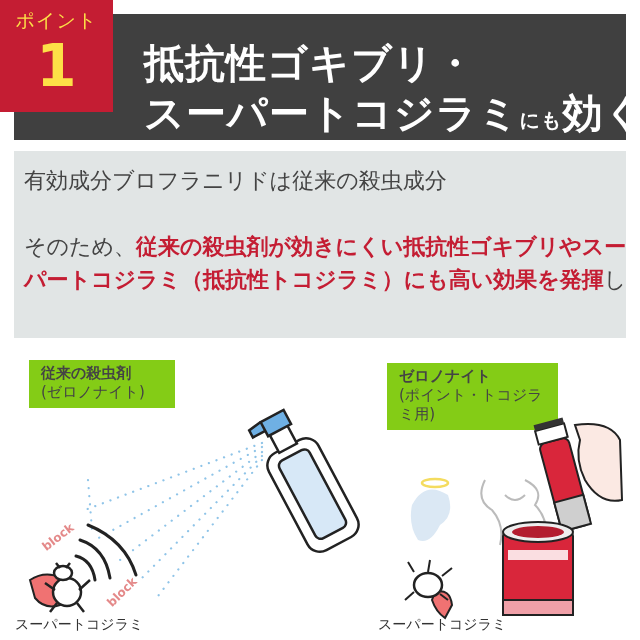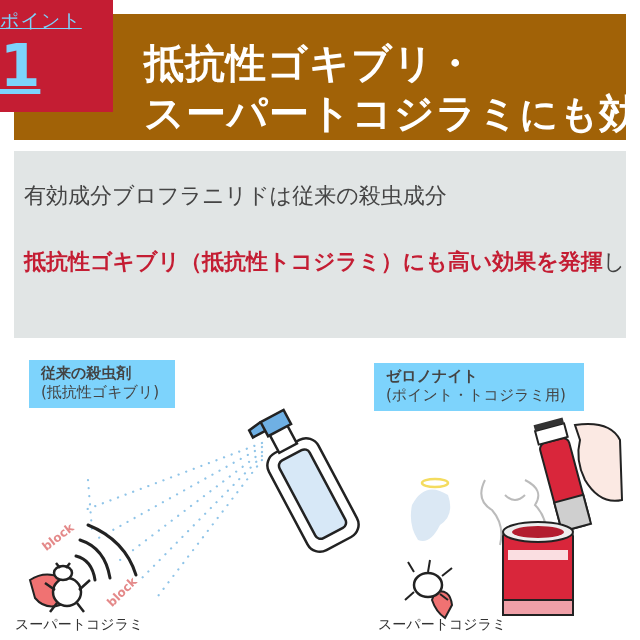--- a/index.html
+++ b/index.html
@@ -1,52 +1,52 @@
 <!DOCTYPE html>
 <html><head>
 <meta charset="utf-8">
 <style>
   * { box-sizing: border-box; margin: 0; padding: 0; }
   html, body { width: 640px; height: 640px; background: #ffffff; overflow: hidden; }
   body { position: relative; font-family: "DejaVu Sans", "Liberation Sans", sans-serif; }
 
   .banner {
     position: absolute; left: 14px; top: 14px; width: 612px; height: 126px;
-    background: #a16207;
+    background: #404040;
   }
   .badge {
     position: absolute; left: 0; top: 0; width: 113px; height: 112px;
-    background: #c41d33; color: #7dd3fc;  text-decoration: underline;
+    background: #c41d33; color: #fde047; text-align: center;
   }
   .badge-label { display: block; font-size: 19px; margin-top: 8px; letter-spacing: 1px; }
   .badge-num { display: block; font-size: 58px; font-weight: bold; line-height: 60px; margin-top: 2px; }
   .headline {
     position: absolute; left: 130px; top: 24px; color: #fff; font-weight: bold;
     font-size: 40px; line-height: 50px; letter-spacing: 1px; white-space: nowrap;
   }
-  .headline .small { font-size: 38px; margin-top: 32px; }
+  .headline .small { font-size: 20px; margin-top: 32px; }
 
   .infobox {
     position: absolute; left: 14px; top: 151px; width: 612px; height: 187px;
     background: #e1e5e5;
-    padding: 28px 12px 0 10px;
+    padding: 13px 12px 0 10px;
     color: #444; font-size: 22px; line-height: 33px;
   }
   .infobox p { white-space: nowrap; }
   .infobox .gap { height: 33px; }
   .hl { color: #c41d33; font-weight: bold; }
 
   .label-box {
-    position: absolute; background: #7dd3fc; color: #444;
+    position: absolute; background: #84cc16; color: #444;
     font-size: 15px; line-height: 19px; padding: 4px 12px 6px 12px;
   }
   .label-box .t1 { font-weight: bold; display:block; }
   .label-box .t2 { display:block; }
   .lb-left { left: 29px; top: 360px; width: 146px; }
-  .lb-right { left: 374px; top: 363px; width: 210px; }
+  .lb-right { left: 387px; top: 363px; width: 171px; }
 
   .illus { position: absolute; left: 0; top: 400px; width: 640px; height: 240px; }
   .caption {
     position: absolute; font-size: 14px; color: #333; white-space: nowrap;
   }
   .cap-left { left: 15px; top: 616px; }
   .cap-right { left: 378px; top: 616px; }
   .block-word {
     position: absolute; color: #e48989; font-weight: bold; font-size: 12px;
   }
@@ -64,26 +64,27 @@
 </div>
 
 <div class="badge">
   <span class="badge-label">ポイント</span>
   <span class="badge-num">1</span>
 </div>
 
 <div class="infobox">
   <p>有効成分ブロフラニリドは従来の殺虫成分</p>
   <div class="gap"></div>
-  <p><span class="hl">抵抗性ゴキブリ（抵抗性トコジラミ）にも高い効果を発揮</span><span>し</span></p>
+  <p><span>そのため、</span><span class="hl">従来の殺虫剤が効きにくい抵抗性ゴキブリやスー</span></p>
+  <p><span class="hl">パートコジラミ（抵抗性トコジラミ）にも高い効果を発揮</span><span>し</span></p>
 </div>
 
 <div class="label-box lb-left">
   <span class="t1">従来の殺虫剤</span>
-  <span class="t2">(抵抗性ゴキブリ)</span>
+  <span class="t2">(ゼロノナイト)</span>
 </div>
 
 <div class="label-box lb-right">
   <span class="t1">ゼロノナイト</span>
   <span class="t2">(ポイント・トコジラミ用)</span>
 </div>
 
 <svg class="illus" viewBox="0 400 640 240">
 
   <g fill="#8fc4e8">

